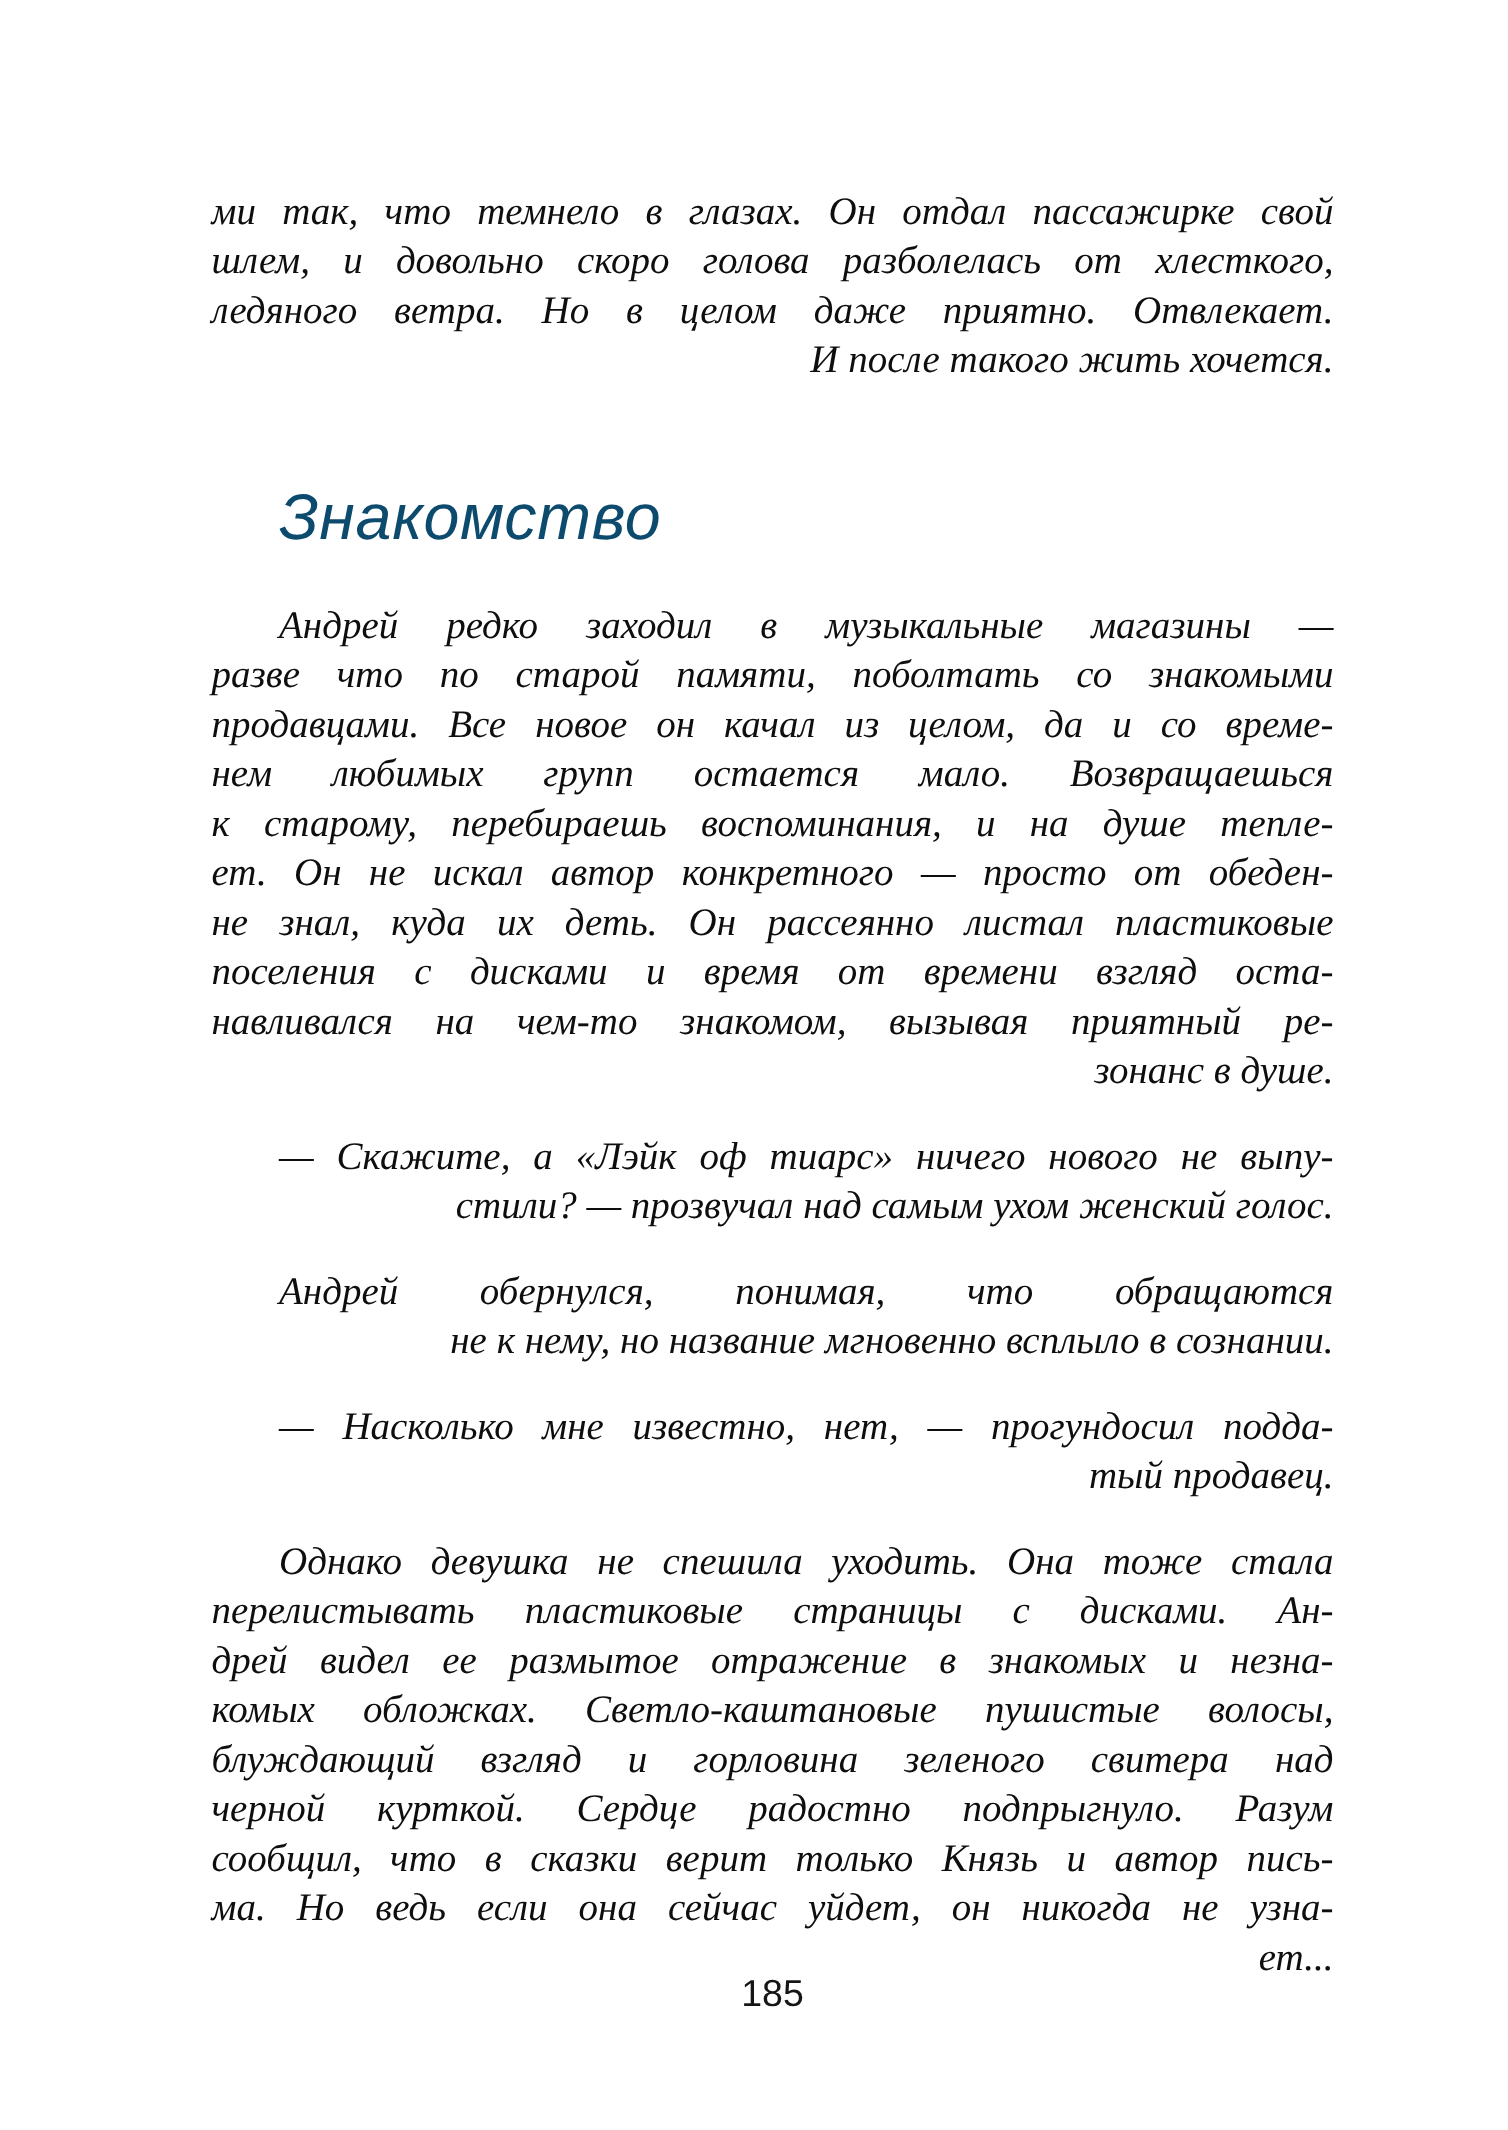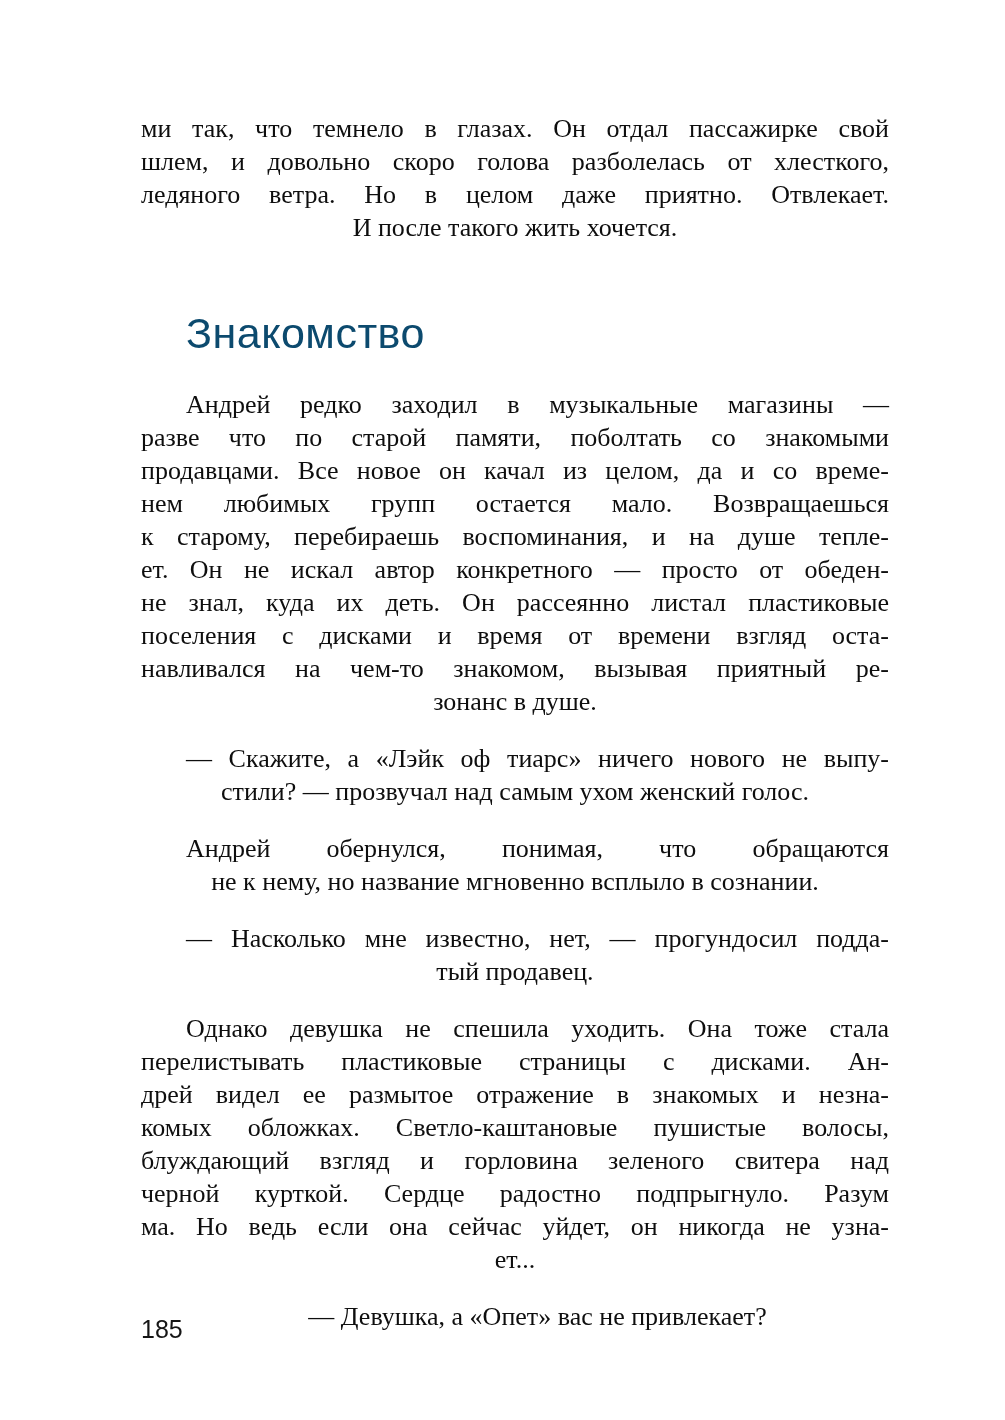--- a/index.html
+++ b/index.html
@@ -9,38 +9,39 @@
     position: relative;
     width: 1005px;
     height: 1420px;
     background: #ffffff;
     overflow: hidden;
   }
 
   .text-block {
     position: absolute;
     left: 141px;
-    top: 112px;
+    top: 124px;
     width: 748px;
     font-family: "Liberation Serif", "DejaVu Serif", serif;
     font-size: 26px;
     line-height: 33px;
     color: #0e0e0e;
+    font-style: italic;
   }
 
   .paragraph { margin: 0; padding: 0; }
 
   
   .line {
     text-align: justify;
     text-align-last: justify;
     white-space: normal;
   }
   .line.last {
-    text-align: center;
+    text-align: right;
     text-align-last: auto;
   }
 
   
   .paragraph.indent .line:first-child { text-indent: 45px; margin-top: 24px; }
 
   .chapter-heading {
     font-family: "Liberation Sans", "DejaVu Sans", sans-serif;
     font-weight: 400;
     font-size: 43px;
@@ -49,20 +50,21 @@
     color: #0c4a6e;
     margin: 66px 0 32px 45px;
     padding: 0;
   }
 
   .folio {
     position: absolute;
     left: 141px;
     top: 1314px;
     width: 748px;
+    text-align: center;
     font-family: "Liberation Sans", "DejaVu Sans", sans-serif;
     font-size: 25px;
     line-height: 30px;
     color: #151515;
   }
 </style>
 </head>
 <body>
 
 <div class="page">
@@ -106,25 +108,23 @@
         <div class="line last">тый продавец.</div>
       </div>
 
     <div class="paragraph indent">
         <div class="line">Однако девушка не спешила уходить. Она тоже стала</div>
         <div class="line">перелистывать пластиковые страницы с дисками. Ан-</div>
         <div class="line">дрей видел ее размытое отражение в знакомых и незна-</div>
         <div class="line">комых обложках. Светло-каштановые пушистые волосы,</div>
         <div class="line">блуждающий взгляд и горловина зеленого свитера над</div>
         <div class="line">черной курткой. Сердце радостно подпрыгнуло. Разум</div>
+        <div class="line">сообщил, что в сказки верит только Князь и автор пись-</div>
         <div class="line">ма. Но ведь если она сейчас уйдет, он никогда не узна-</div>
         <div class="line last">ет...</div>
       </div>
 
-    <div class="paragraph indent">
-        <div class="line last">— Девушка, а «Опет» вас не привлекает?</div>
-      </div>
 
   </main>
 
   <footer class="folio">185</footer>
 
 </div>
 
 </body></html>

